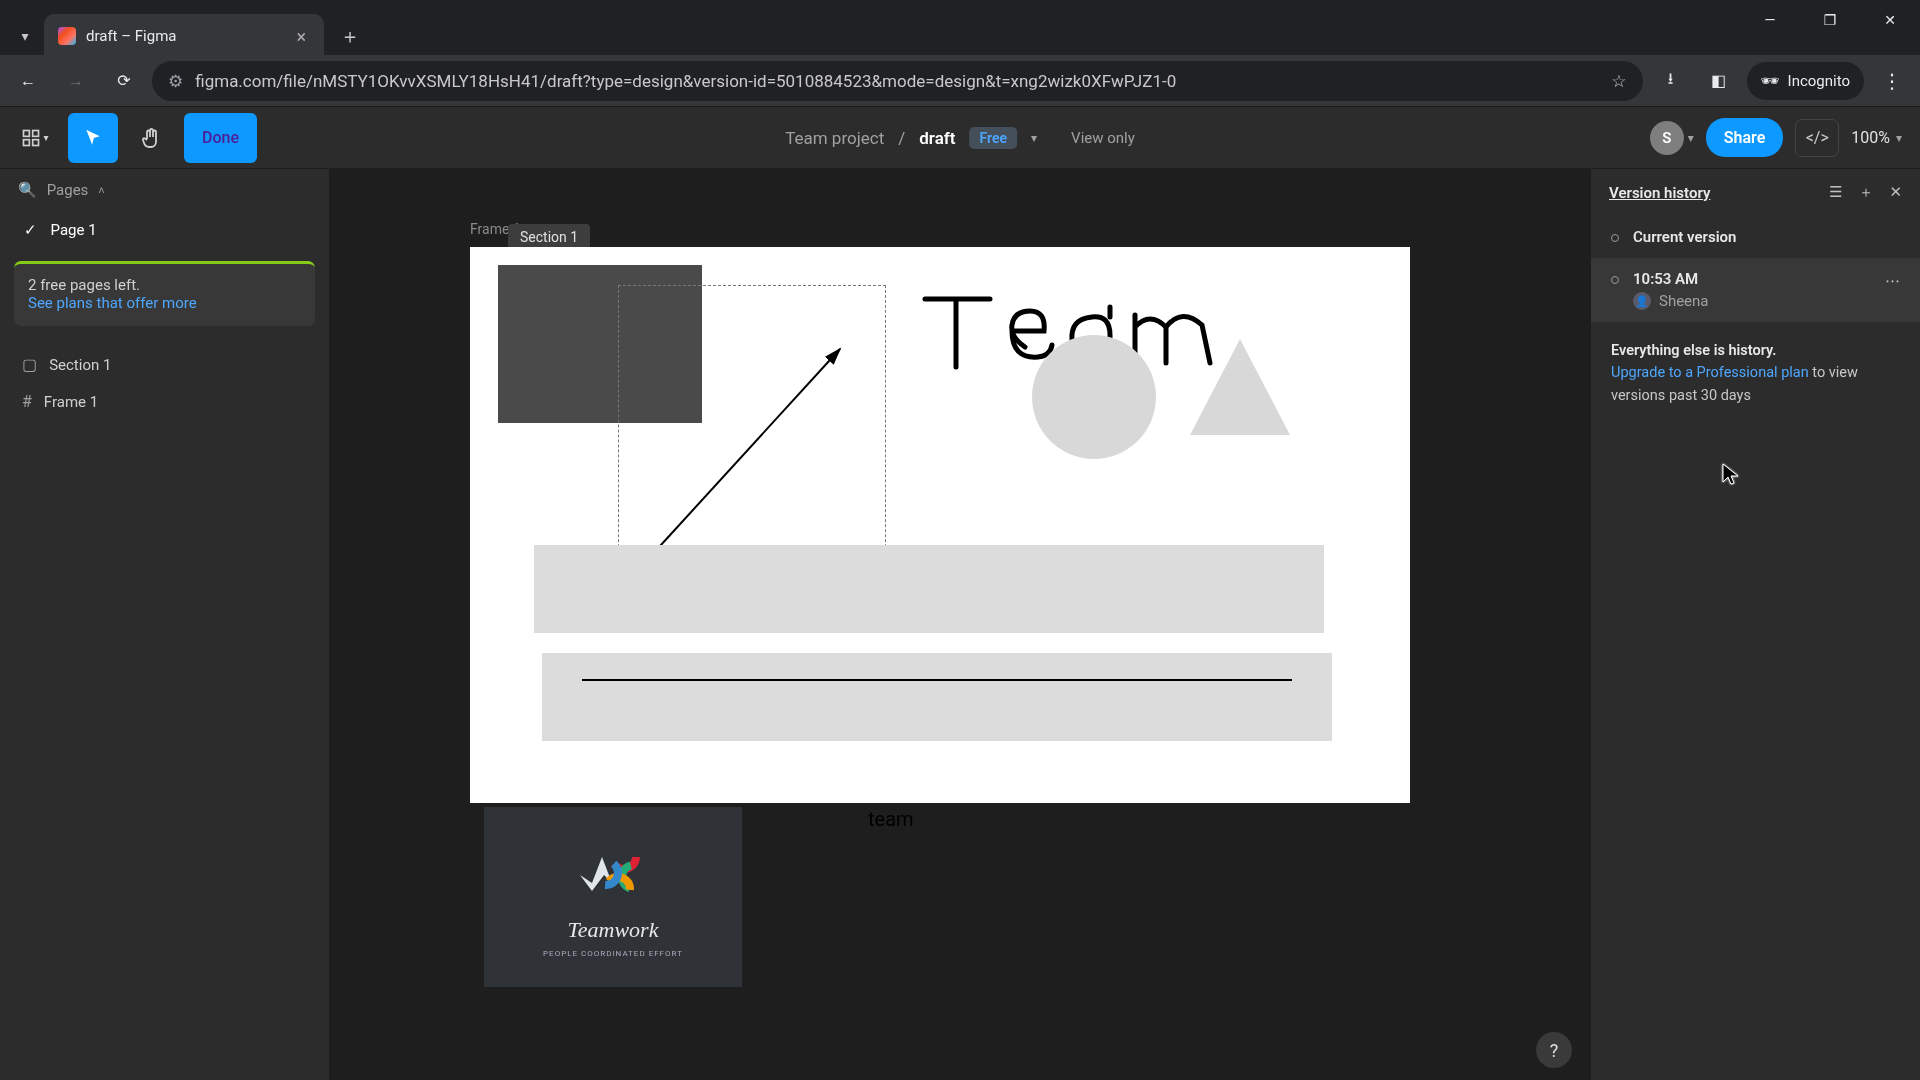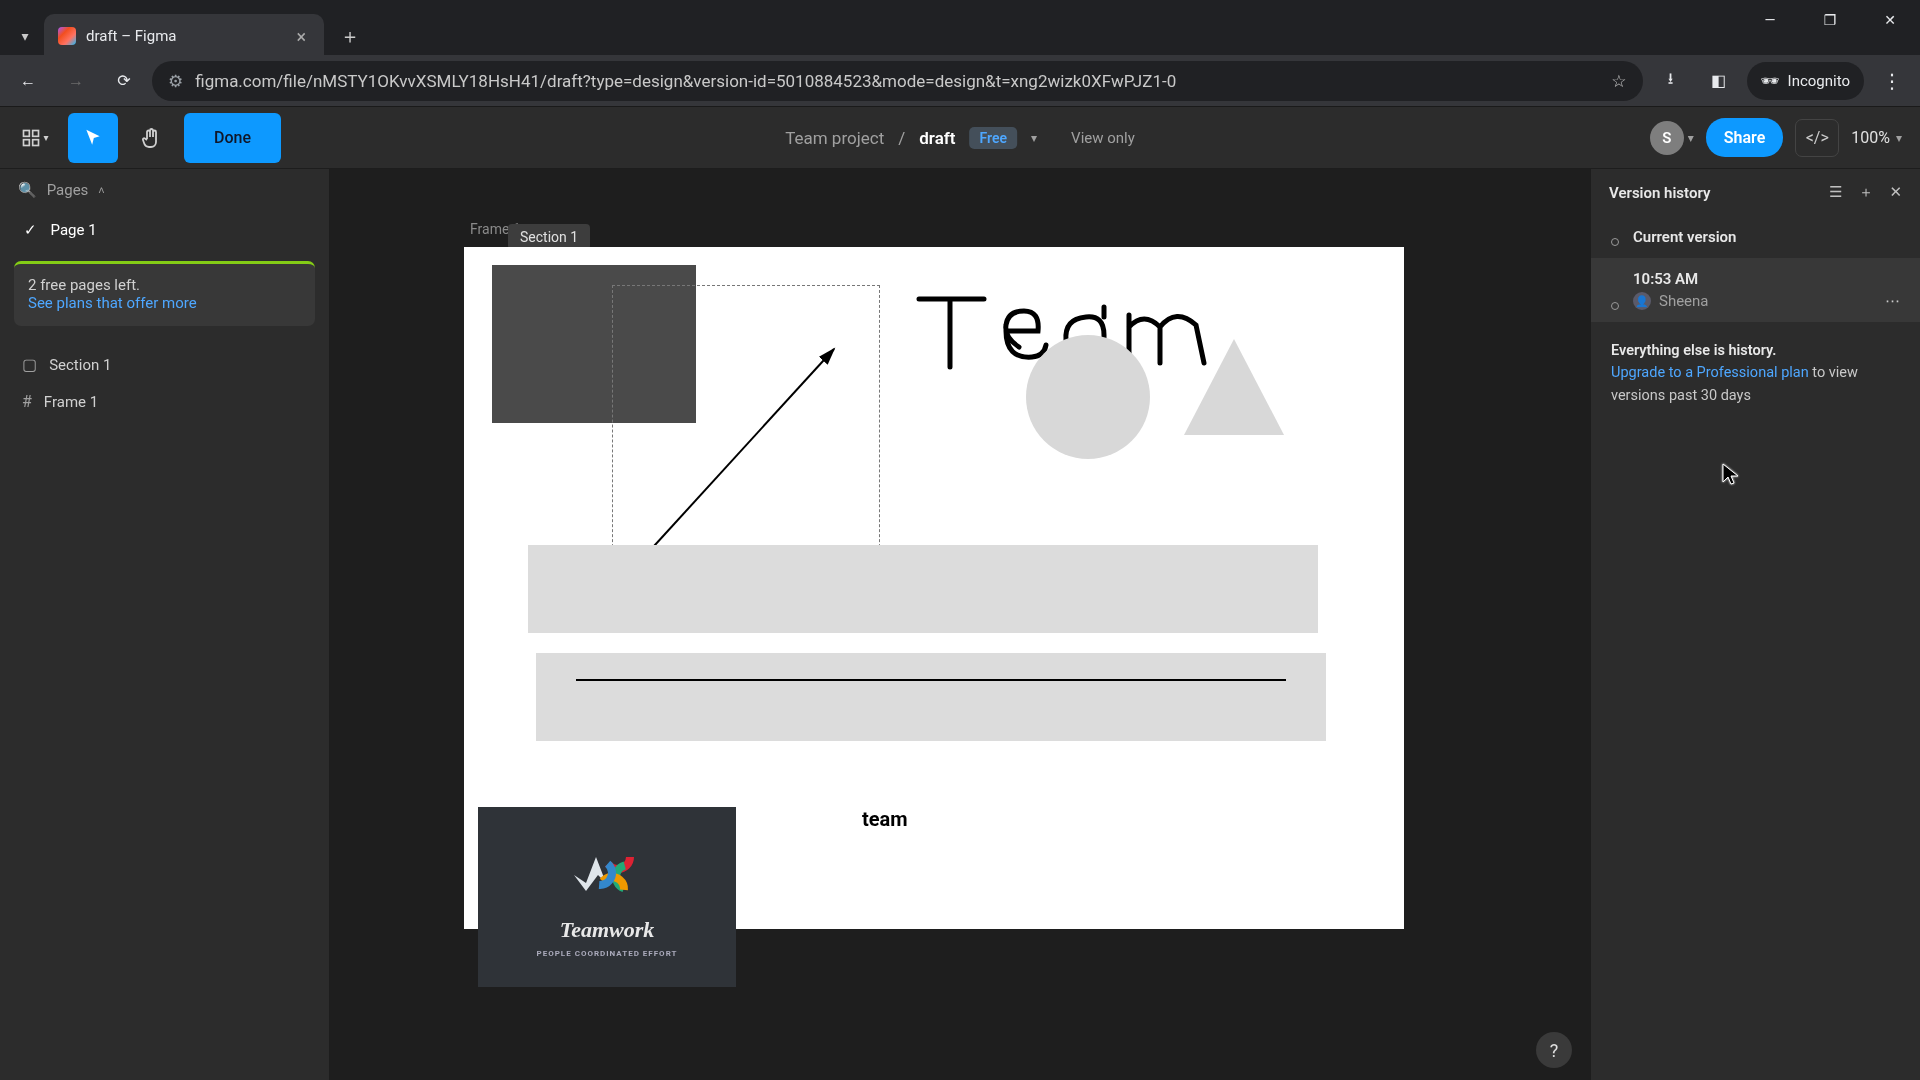--- a/index.html
+++ b/index.html
@@ -24,21 +24,21 @@
   .chip { height:38px; border-radius:19px; background:#202124; color:#e8eaed; display:flex; align-items:center; padding:0 14px; gap:8px; font-size:15px;}
   .menu-dots { width:40px; height:40px; display:flex; align-items:center; justify-content:center; color:#e8eaed; font-size:20px; cursor:pointer;}
 
   
   .figma { position:absolute; top:107px; left:0; right:0; bottom:0; background:#2c2c2c; }
 
   
   .figma-toolbar { position:absolute; top:0; left:0; right:0; height:62px; background:#2c2c2c; border-bottom:1px solid #1d1d1d; display:flex; align-items:center; padding:0 10px; gap:8px;}
   .tool-btn { width:50px; height:50px; border-radius:6px; display:flex; align-items:center; justify-content:center; color:#d0d0d0; cursor:pointer;}
   .tool-btn.primary { background:#0d99ff; color:#fff;}
-  .tool-btn.done { background:#0d99ff; color:#0f172a; width:auto; padding:0 30px; font-size:16px; font-weight:500;}
+  .tool-btn.done { background:#0d99ff; color:#4c1d95; width:auto; padding:0 18px; font-size:16px; font-weight:500;}
   .breadcrumb-center { position:absolute; left:50%; transform:translateX(-50%); display:flex; align-items:center; gap:14px; font-size:17px; }
   .breadcrumb-center .proj { color:#a0a0a0;}
   .breadcrumb-center .file { color:#fff; font-weight:600;}
   .badge-free { background:#444f5a; color:#4ea7ff; padding:3px 10px; border-radius:5px; font-size:14px; font-weight:600;}
   .chev { color:#a0a0a0; font-size:12px;}
   .viewonly { color:#a0a0a0; margin-left:20px; font-size:15px;}
   .toolbar-right { margin-left:auto; display:flex; align-items:center; gap:12px;}
   .avatar-s { width:34px; height:34px; border-radius:50%; background:#7e7e7e; color:#fff; display:flex; align-items:center; justify-content:center; font-weight:600; font-size:15px;}
   .share-btn { background:#0d99ff; color:#fff; padding:10px 18px; border-radius:19px; font-weight:600; font-size:16px; cursor:pointer;}
   .dev-btn { width:44px; height:38px; border:1px solid #444; border-radius:7px; display:flex; align-items:center; justify-content:center; color:#ccc;}
@@ -60,25 +60,25 @@
   .canvas-wrap { position:absolute; top:62px; left:330px; right:330px; bottom:0; background:#1e1e1e; overflow:hidden;}
   .frame-label { position:absolute; color:#8a8a8a; font-size:14px;}
   .section-chip { position:absolute; background:#3d3d3d; color:#e0e0e0; font-size:14px; padding:5px 12px; border-radius:4px;}
   .artboard { position:absolute; background:#fff; }
   .status-pill { position:absolute; left:50%; transform:translateX(-50%); background:#1b1b1b; color:#fff; padding:12px 24px; border-radius:9px; font-size:18px;}
   .help-badge { position:absolute; right:18px; bottom:12px; width:36px; height:36px; border-radius:50%; background:#3a3a3a; color:#e0e0e0; display:flex; align-items:center; justify-content:center; font-size:18px; cursor:pointer;}
 
   
   .right-panel { position:absolute; top:62px; right:0; bottom:0; width:330px; background:#2c2c2c; border-left:1px solid #1d1d1d; color:#d0d0d0; font-size:15px;}
   .vh-hdr { display:flex; align-items:center; padding:14px 18px; gap:10px;}
-  .vh-title { font-weight:600; color:#e8e8e8;}
+  .vh-title { font-weight:600; color:#e8e8e8;text-decoration:underline;}
   .vh-actions { margin-left:auto; display:flex; gap:16px; color:#c0c0c0;}
   .hint { padding:0 20px 14px; color:#b0b0b0; line-height:1.5; font-size:14.5px;}
   .hint b { color:#e8e8e8; font-weight:600;}
-  .ver-item { display:flex; align-items:flex-end; gap:14px; padding:12px 20px;}
+  .ver-item { display:flex; align-items:flex-start; gap:14px; padding:12px 20px;}
   .ver-item.selected { background:#383838;}
   .dot { width:8px; height:8px; border:1.5px solid #999; border-radius:50%; margin-top:6px; flex-shrink:0;}
   .ver-body .ver-name { color:#e8e8e8; font-weight:600;}
   .ver-body .ver-author { display:flex; align-items:center; gap:8px; color:#a0a0a0; margin-top:4px;}
   .ver-body .auth-avatar { width:18px; height:18px; border-radius:50%; background:#5a5a6a; display:inline-flex; align-items:center; justify-content:center; font-size:11px; color:#ddd;}
   .ver-more { margin-left:auto; color:#ccc; padding-top:2px;}
   .upsell { padding:18px 20px; color:#c8c8c8; line-height:1.55; font-size:14.5px;}
   .upsell a { color:#4ea7ff; text-decoration:none;}
   .upsell .strong { color:#e8e8e8; font-weight:600;}
 
@@ -195,21 +195,21 @@
         <span class="ico">#</span>
         <span>Frame 1</span>
       </div>
     </div>
   </div>
 
   <div class="canvas-wrap">
     <div class="frame-label" style="top:52px; left:140px;">Frame 1</div>
     <div class="section-chip" style="top:55px; left:178px;">Section 1</div>
 
-    <div class="artboard" style="top:78px; left:134px; width:940px; height:682px;font-weight:bold;">
+    <div class="artboard" style="top:78px; left:140px; width:940px; height:556px;">
 
       <div style="position:absolute; top:18px; left:28px; width:204px; height:158px; background:#4a4a4a;"></div>
 
       <div style="position:absolute; top:38px; left:148px; width:268px; height:302px; border:1.5px dashed #777;"></div>
 
       <svg style="position:absolute; top:90px; left:170px;" width="220" height="230">
         <defs>
             <marker id="ah" markerWidth="10" markerHeight="10" refX="8" refY="3" orient="auto">
               <path d="M0,0 L0,6 L9,3 z" fill="#000"></path>
             </marker>

